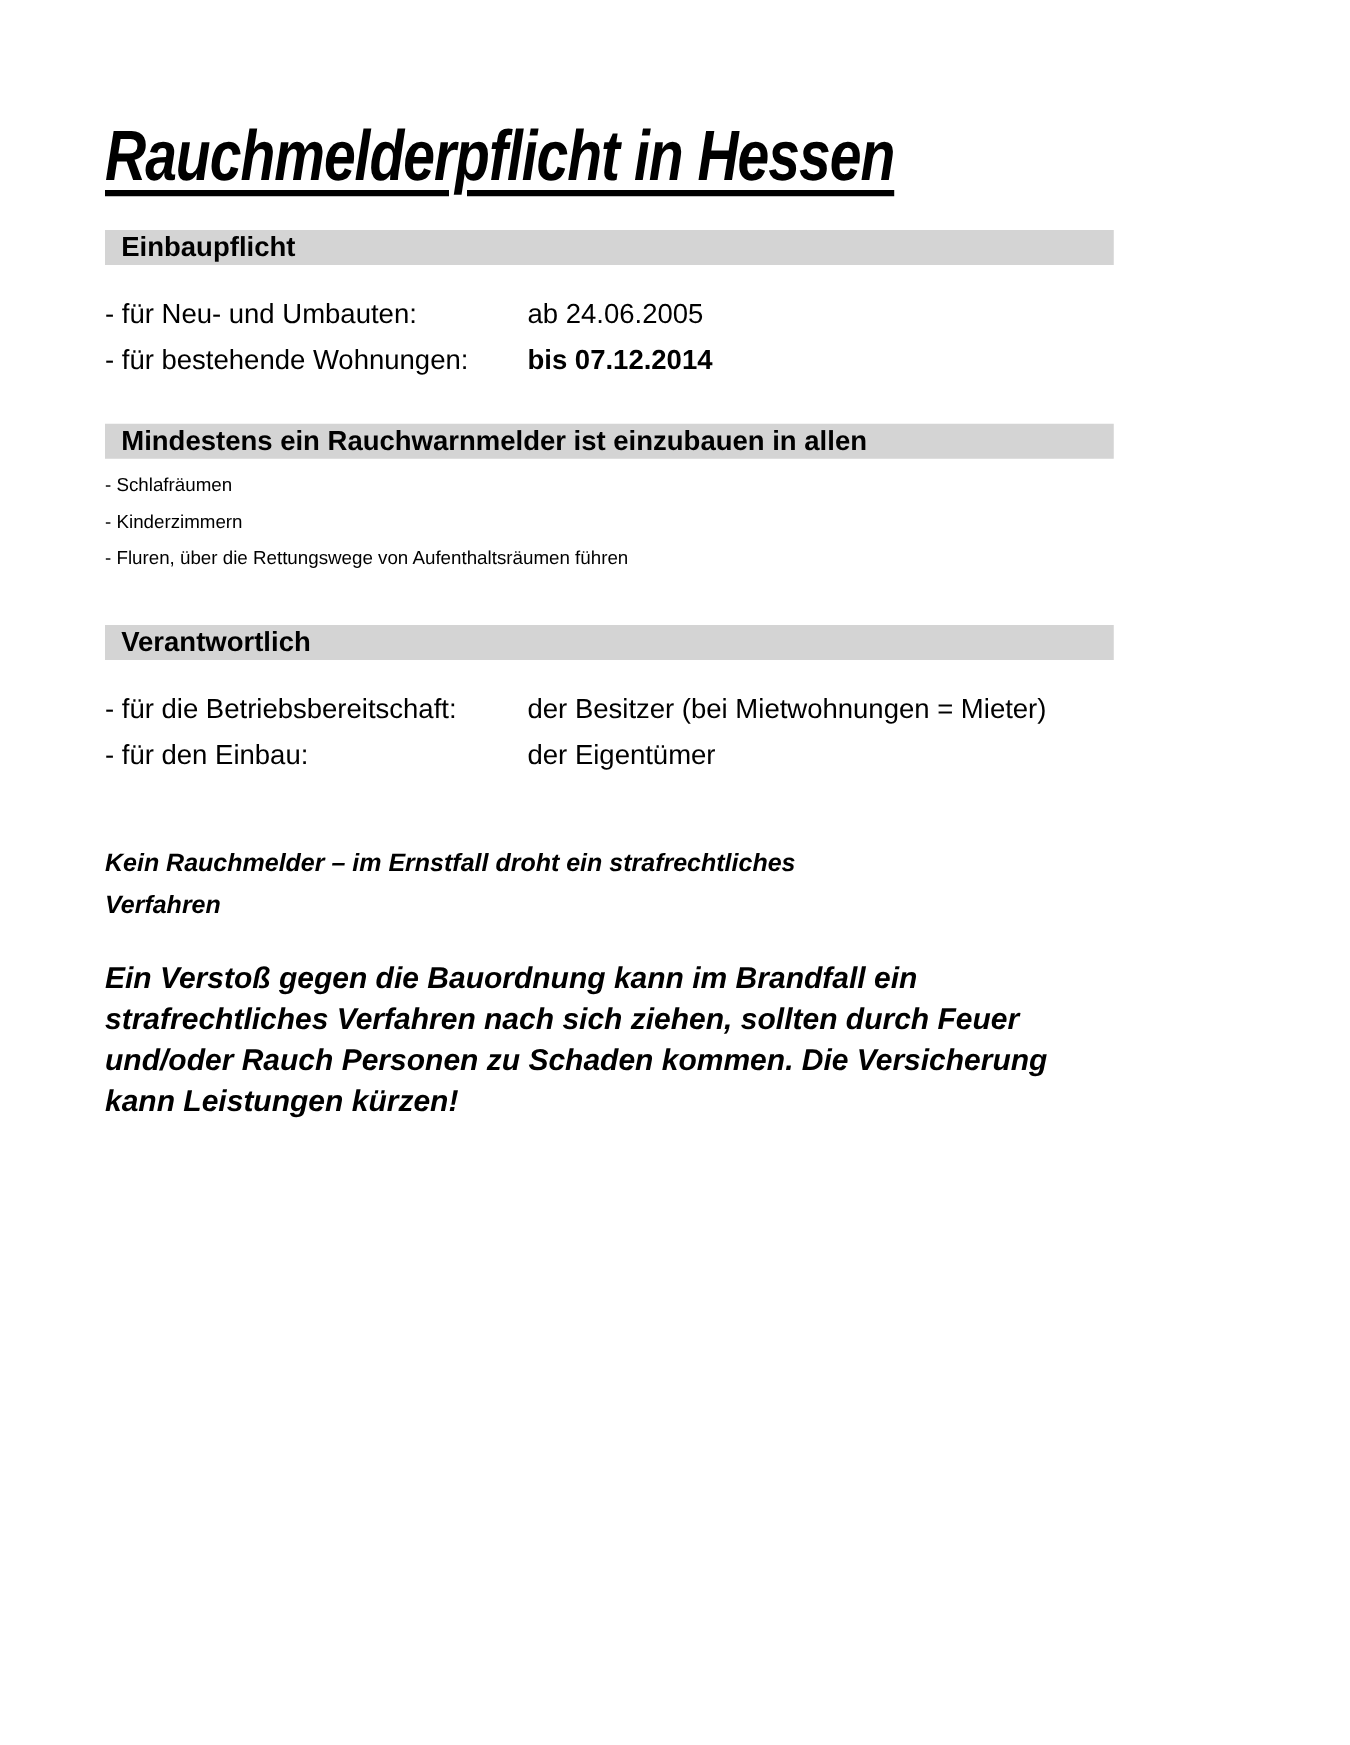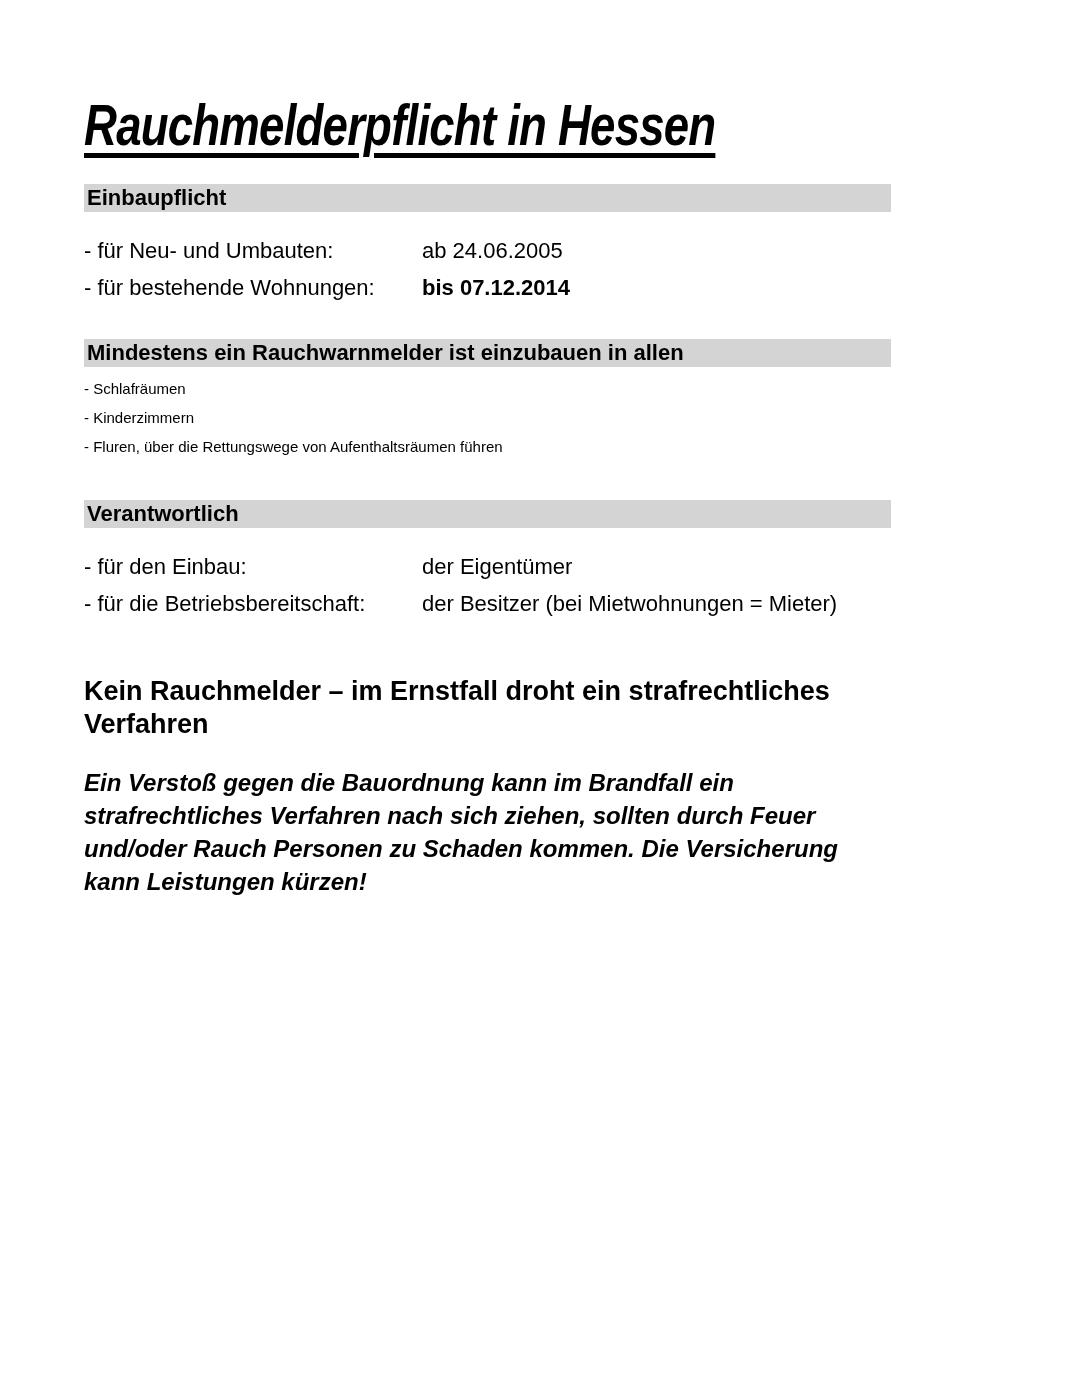--- a/index.html
+++ b/index.html
@@ -30,39 +30,40 @@
     transform: scaleX(0.8);
     transform-origin: left center;
     letter-spacing: -1px;
   }
   .title-wrap { height: 70px; margin-bottom: 114px; font-style: italic; }
   .bar {
     width: 807px;
     height: 28px;
     line-height: 28px;
     background: var(--header-bg, #d4d4d4);
-    padding-left: 3px;
+    padding-left: 13px;
     font-size: 22px;
     font-weight: bold;
     white-space: nowrap;
   }
   .rows { margin-top: 20px; }
   .row { display: flex; line-height: 37px; font-size: 22px; }
   .row .label { width: 338px; flex: 0 0 338px; white-space: nowrap; }
   .row .value { white-space: nowrap; }
   .row .value.bold { font-weight: bold; }
   .list { margin-top: 7px; }
   .list .item { line-height: 29px; font-size: 15px; white-space: nowrap; }
   .section-1 { margin-bottom: 33px; }
   .section-2 { margin-bottom: 39px; }
   .section-3 { margin-bottom: 0; }
   .warning-heading {
     margin-top: 53px;
-    font-size: 27px;
+    font-size: 20px;
     font-weight: bold;
+    font-style: italic;
     line-height: 33px;
     white-space: pre-line;
   }
   .warning-body {
     margin-top: 25px;
     font-size: 24px;
     font-weight: bold;
     font-style: italic;
     line-height: 33px;
     white-space: pre-line;
@@ -97,26 +98,26 @@
       <div class="item">- Schlafräumen</div>
       <div class="item">- Kinderzimmern</div>
       <div class="item">- Fluren, über die Rettungswege von Aufenthaltsräumen führen</div>
     </div>
   </div>
 
   <div class="section section-3">
     <div class="bar">Verantwortlich</div>
     <div class="rows">
       <div class="row">
+        <span class="label">- für die Betriebsbereitschaft:</span>
+        <span class="value">der Besitzer (bei Mietwohnungen = Mieter)</span>
+      </div>
+      <div class="row">
         <span class="label">- für den Einbau:</span>
         <span class="value">der Eigentümer</span>
-      </div>
-      <div class="row">
-        <span class="label">- für die Betriebsbereitschaft:</span>
-        <span class="value">der Besitzer (bei Mietwohnungen = Mieter)</span>
       </div>
     </div>
   </div>
 
   <div class="warning-heading">Kein Rauchmelder – im Ernstfall droht ein strafrechtliches
 Verfahren</div>
 
   <div class="warning-body">Ein Verstoß gegen die Bauordnung kann im Brandfall ein
 strafrechtliches Verfahren nach sich ziehen, sollten durch Feuer
 und/oder Rauch Personen zu Schaden kommen. Die Versicherung

